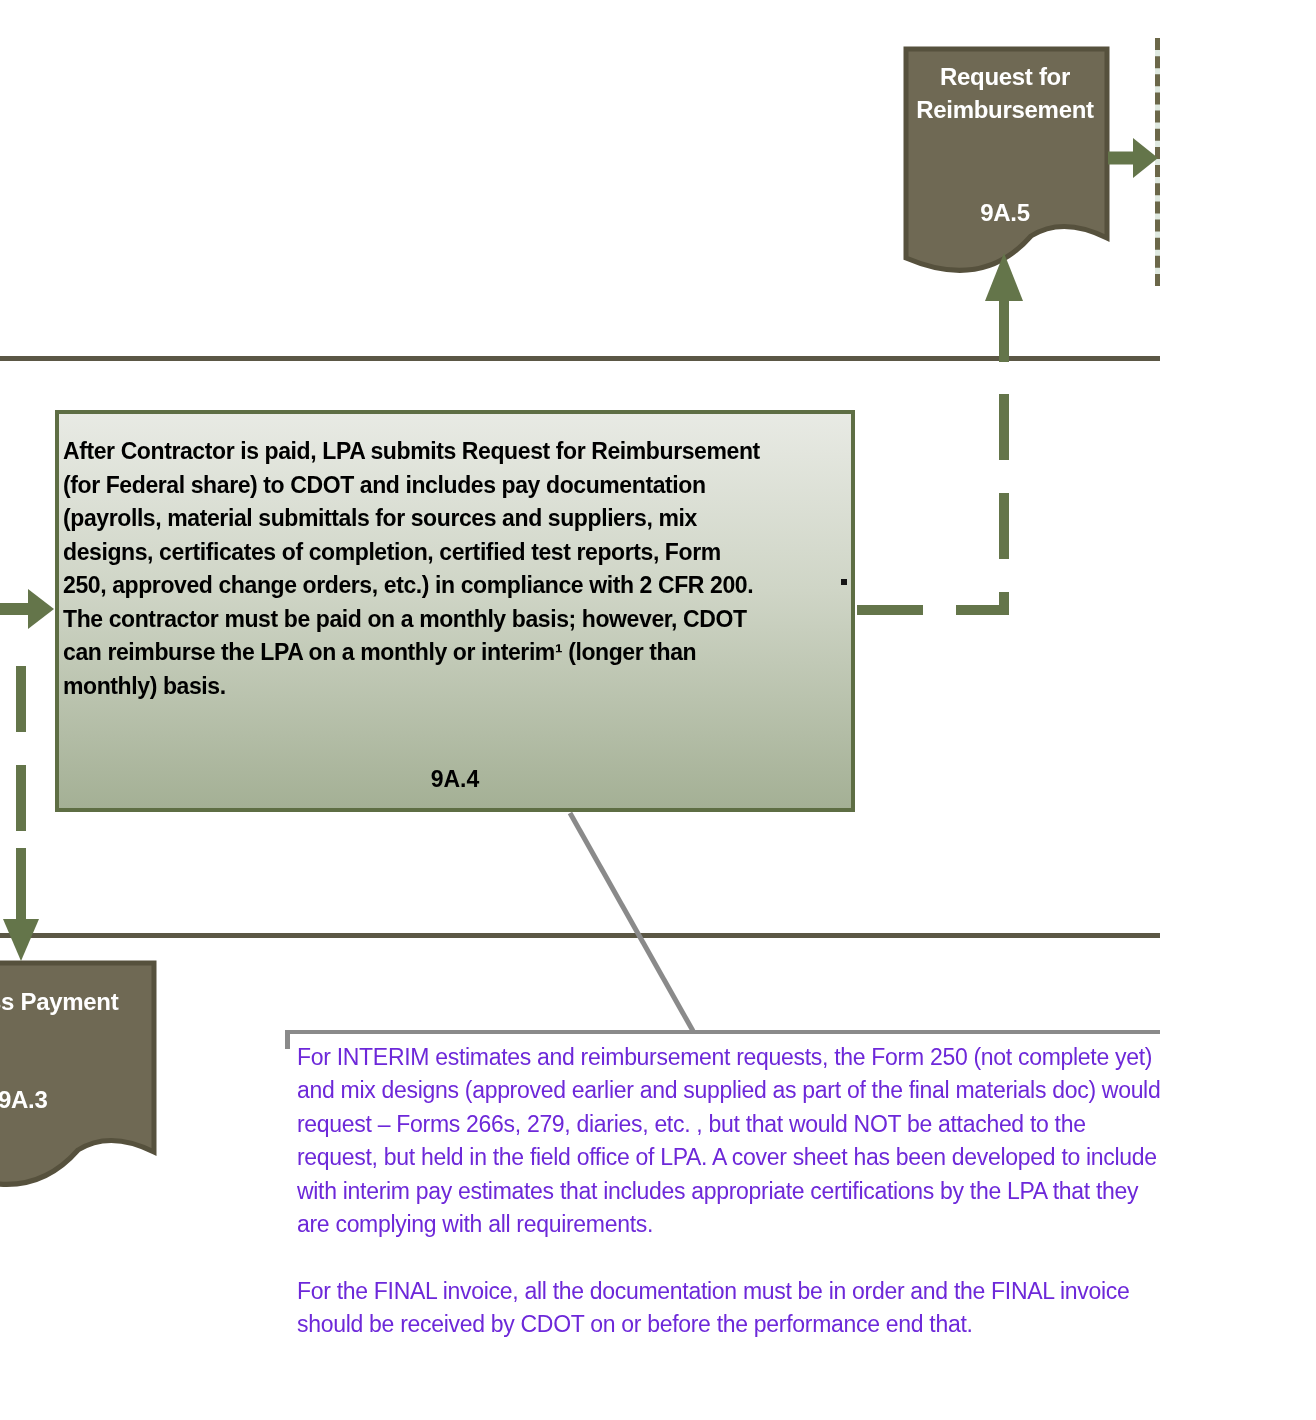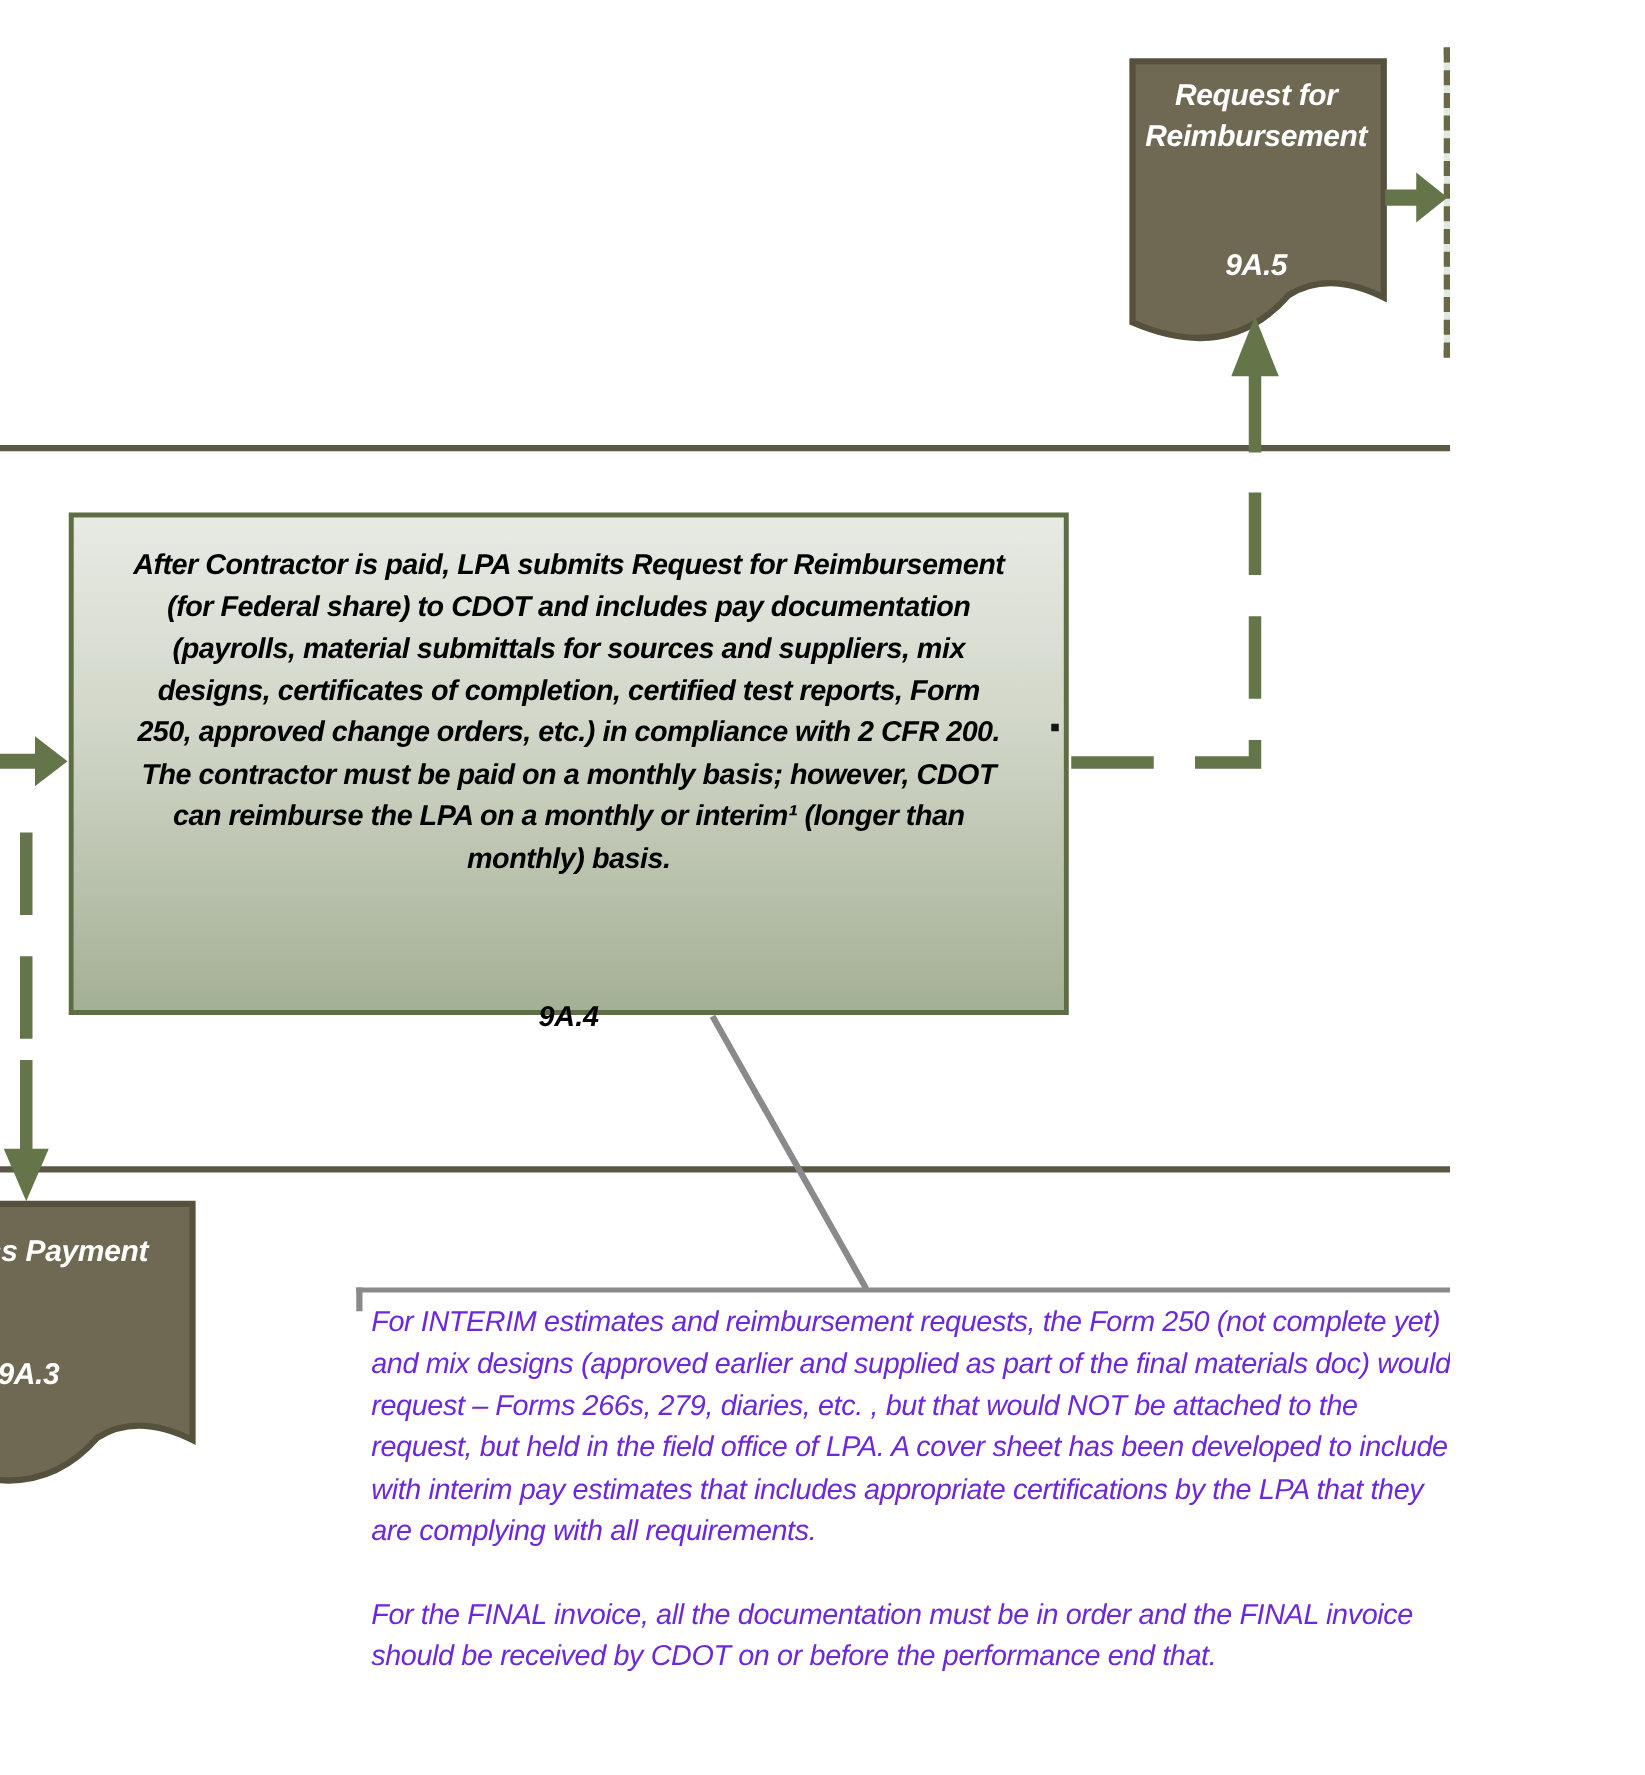--- a/index.html
+++ b/index.html
@@ -1,37 +1,37 @@
 <!DOCTYPE html>
 <html><head>
 <meta charset="utf-8">
 <style>
   html,body{margin:0;padding:0;}
   body{width:1316px;height:1420px;overflow:hidden;background:#ffffff;
        font-family:"Liberation Sans",sans-serif;}
-  #page{position:relative;width:1160px;height:1420px;overflow:hidden;font-style:italic;}
+  #page{position:relative;width:1160px;height:1420px;overflow:hidden;}
 
   .hline{position:absolute;left:0;width:1316px;height:5px;background:#5b5745;}
 
   
   .docshape{position:absolute;}
   .doc-label{position:absolute;color:#ffffff;font-weight:bold;font-size:24px;
              white-space:nowrap;letter-spacing:-0.3px;}
   .doc-label-block{position:absolute;text-align:center;color:#ffffff;
              font-weight:bold;font-size:24px;line-height:33px;letter-spacing:-0.3px;}
 
   
   #box9a4{position:absolute;left:55px;top:410px;width:800px;height:402px;
           box-sizing:border-box;border:4px solid #5e6e44;
           background:linear-gradient(#e8eae4 0%,#cfd5c6 45%,#a4b095 100%);}
-  #box9a4-text{position:absolute;left:4px;right:4px;top:21px;text-align:center;}
+  #box9a4-text{position:absolute;left:4px;right:4px;top:21px;text-align:left;}
   .bx-line{font-size:23px;font-weight:bold;color:#000000;line-height:33.5px;
            letter-spacing:-0.4px;white-space:nowrap;}
   #box9a4-id{position:absolute;left:0;right:0;top:352px;text-align:center;
-             font-size:23px;font-weight:bold;color:#000000;margin-top:34px;}
+             font-size:23px;font-weight:bold;color:#000000;}
 
   
   #cdotbox{position:absolute;left:1155px;top:38px;width:215px;height:248px;
            box-sizing:border-box;border:6px dashed #6b6749;background:#dfe9e0;}
   #cdot-divider{position:absolute;left:1176px;top:56px;height:228px;width:0;
            border-left:6px dashed #6b6749;}
   .cdot-line{position:absolute;font-size:24px;font-weight:bold;color:#000000;
            white-space:nowrap;letter-spacing:-0.3px;}
 
   

